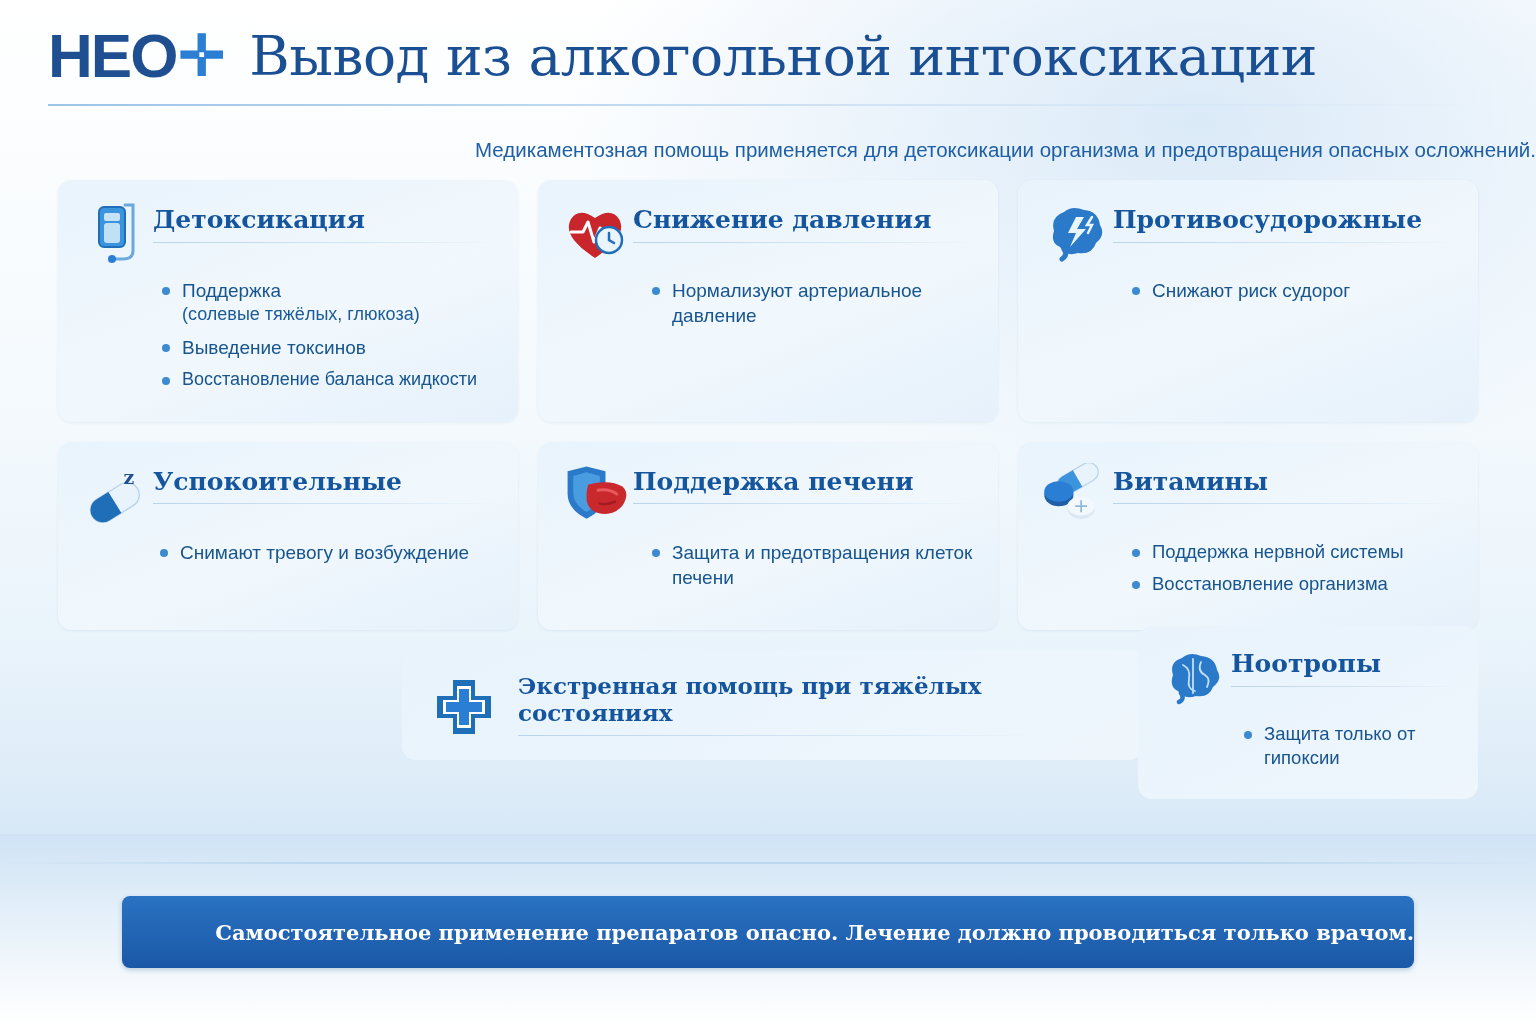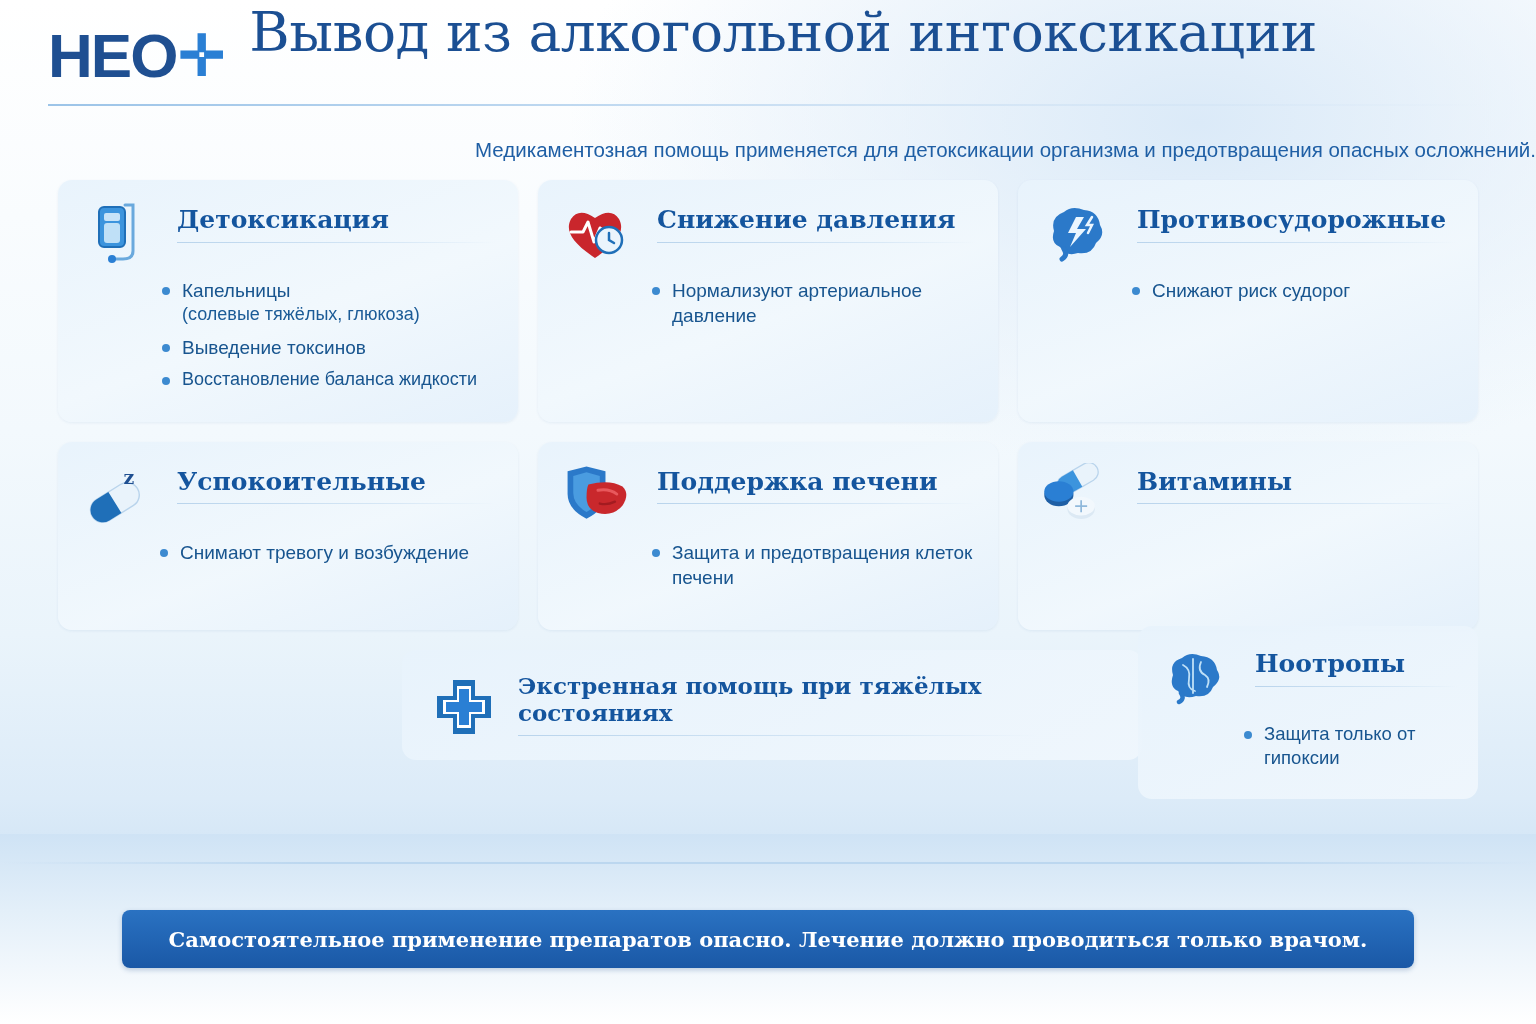--- a/index.html
+++ b/index.html
@@ -21,20 +21,21 @@
       radial-gradient(ellipse 900px 500px at 78% 12%, #dbeaf8 0%, rgba(219,234,248,0) 70%),
       linear-gradient(180deg, #ffffff 0%, #f3f9fd 42%, #eaf4fb 62%, #dcebf8 78%, #cfe3f5 86%, #ffffff 100%);
   }
 
   
   .header {
     position: relative;
     height: 112px;
     padding: 0 48px;
     display: flex;
+    align-items: center;
     gap: 26px;
   }
   .logo {
     display: flex;
     align-items: center;
     font-size: 62px;
     font-weight: bold;
     letter-spacing: -2px;
     color: #1f4f91;
     line-height: 1;
@@ -80,21 +81,21 @@
     background: linear-gradient(160deg, rgba(232,243,252,0.95) 0%, rgba(241,248,253,0.92) 55%, rgba(228,240,251,0.9) 100%);
     border-radius: 14px;
     box-shadow: 0 1px 3px rgba(40,90,150,0.08);
     padding: 20px 22px 22px 22px;
     min-height: 188px;
     box-sizing: border-box;
   }
   .card-head {
     display: flex;
     align-items: flex-start;
-    gap: 25px;
+    gap: 1px;
   }
   .card-icon {
     width: 72px;
     height: 66px;
     flex: 0 0 72px;
     display: flex;
     align-items: center;
     justify-content: center;
   }
   .card-title-wrap {
@@ -197,26 +198,26 @@
     left: 0;
     right: 0;
     height: 2px;
     background: linear-gradient(90deg, rgba(255,255,255,0) 0%, #bcd7ef 20%, #bcd7ef 80%, rgba(255,255,255,0) 100%);
   }
   .footer-bar {
     position: absolute;
     left: 122px;
     right: 122px;
     bottom: 56px;
-    height: 58px;
+    height: 72px;
     border-radius: 8px;
     background: linear-gradient(180deg, #2a72c2 0%, #1a58a6 100%);
     display: flex;
     align-items: center;
-    justify-content: center;
+    justify-content: flex-end;
     box-shadow: 0 2px 5px rgba(25,70,130,0.25);
   }
   .footer-text {
     font-family: "DejaVu Serif", serif;
     color: #ffffff;
     font-size: 21px;
     font-weight: bold;
   }
 </style>
 </head>
@@ -248,21 +249,21 @@
             <circle cx="27" cy="58" r="4" fill="#2a7fd4"></circle>
           </svg>
         </div>
         <div class="card-title-wrap">
           <div class="card-title">Детоксикация</div>
           <div class="title-rule"></div>
         </div>
       </div>
       <ul class="bullets" style="padding-left:82px;">
         <li>
-          <span>Капельницы</span>
+          <span>Поддержка</span>
           <span class="sub">(солевые тяжёлых, глюкоза)</span>
         </li>
         <li>Выведение токсинов</li>
         <li style="font-size:18px;">Восстановление баланса жидкости</li>
       </ul>
     </div>
 
     <div class="card">
       <div class="card-head">
         <div class="card-icon">
@@ -358,20 +359,24 @@
             <ellipse cx="48" cy="48" rx="16" ry="12" fill="#dce9f4"></ellipse>
             <ellipse cx="48" cy="45" rx="16" ry="11" fill="#f2f8fd"></ellipse>
             <path d="M48 38 L48 52 M41 45 L55 45" stroke="#8fb8db" stroke-width="2"></path>
           </svg>
         </div>
         <div class="card-title-wrap">
           <div class="card-title">Витамины</div>
           <div class="title-rule"></div>
         </div>
       </div>
+      <ul class="bullets" style="padding-left:92px;">
+        <li style="font-size:18.5px;">Поддержка нервной системы</li>
+        <li style="font-size:18.5px;">Восстановление организма</li>
+      </ul>
     </div>
 
   </div>
 
   <div class="emergency">
     <div class="card-icon">
       <svg width="66" height="62" viewBox="0 0 66 62">
         <path d="M22 6 h22 v16 h16 v22 h-16 v16 h-22 v-16 h-16 v-22 h16 z" fill="#1f6fb8" rx="4"></path>
         <path d="M26 12 h14 v14 h14 v14 h-14 v14 h-14 v-14 h-14 v-14 h14 z" fill="#ffffff"></path>
         <path d="M28 15 h10 v13 h13 v10 h-13 v13 h-10 v-13 h-13 v-10 h13 z" fill="#2a7fd4"></path>

